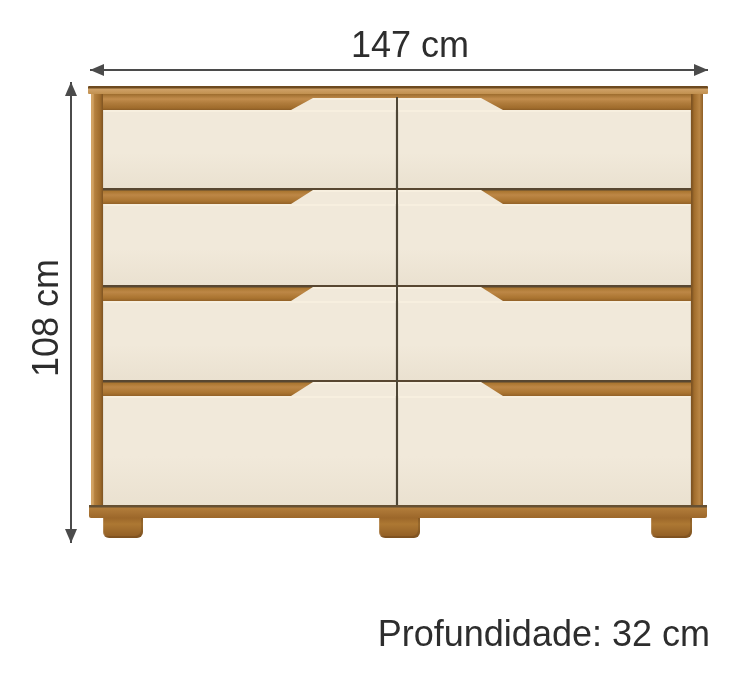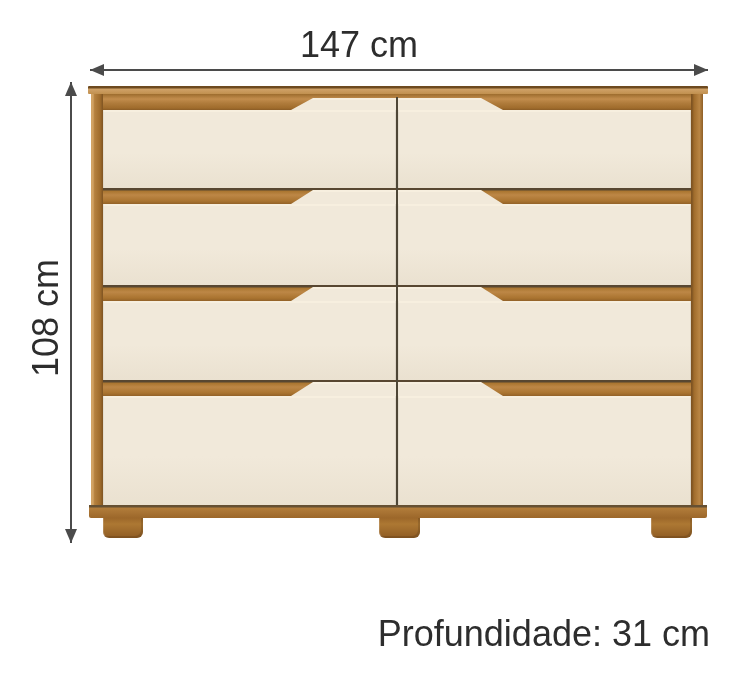--- a/index.html
+++ b/index.html
@@ -17,21 +17,21 @@
   
   .dim-line-h{top:69px; left:90px; width:618px; height:2px; background:var(--line-col);}
   .dim-line-v{left:70px; top:82px; width:2px; height:461px; background:var(--line-col);}
   .ah{width:0;height:0;}
   .ah-left {left:90px;  top:64px; border-top:6px solid transparent; border-bottom:6px solid transparent; border-right:14px solid var(--line-col);}
   .ah-right{left:694px; top:64px; border-top:6px solid transparent; border-bottom:6px solid transparent; border-left:14px solid var(--line-col);}
   .ah-up   {left:65px;  top:82px; border-left:6px solid transparent; border-right:6px solid transparent; border-bottom:14px solid var(--line-col);}
   .ah-down {left:65px;  top:529px;border-left:6px solid transparent; border-right:6px solid transparent; border-top:14px solid var(--line-col);}
 
   .lbl{font-size:36px; line-height:1; white-space:nowrap; color:var(--text);}
-  .lbl-width{left:300px; top:27px; width:220px; text-align:left;}
+  .lbl-width{left:300px; top:27px; width:220px; text-align:center;}
   .lbl-height{left:46px; top:318px; transform:translate(-50%,-50%) rotate(-90deg); transform-origin:center;}
   .lbl-depth{right:40px; top:616px; text-align:right;}
 
   
   .lip{left:88px; top:86px; width:620px; height:8px;
        background:linear-gradient(180deg,#6e4a1f 0 2px,#d0a268 3px,#c1904f 100%); border-radius:1px;}
   .frame{top:94px; height:411px; width:12px;}
   .frame-left{left:91px;
        background:linear-gradient(90deg,#d2a364 0 2px,#b5813f 30%,#a06c2c 75%,#7f5422 100%);}
   .frame-right{left:691px;
@@ -109,15 +109,15 @@
       </div>
     </div>
   <div class="abs divider"></div>
   <div class="abs base"></div>
   <div id="feet">
       <div class="abs foot" style="left: 103px; width: 40px;"></div>
       <div class="abs foot" style="left: 379px; width: 41px;"></div>
       <div class="abs foot" style="left: 651px; width: 41px;"></div>
     </div>
 
-  <div class="abs lbl lbl-depth">Profundidade: 31 cm</div>
+  <div class="abs lbl lbl-depth">Profundidade: 32 cm</div>
 
 </div>
 
 </body></html>

